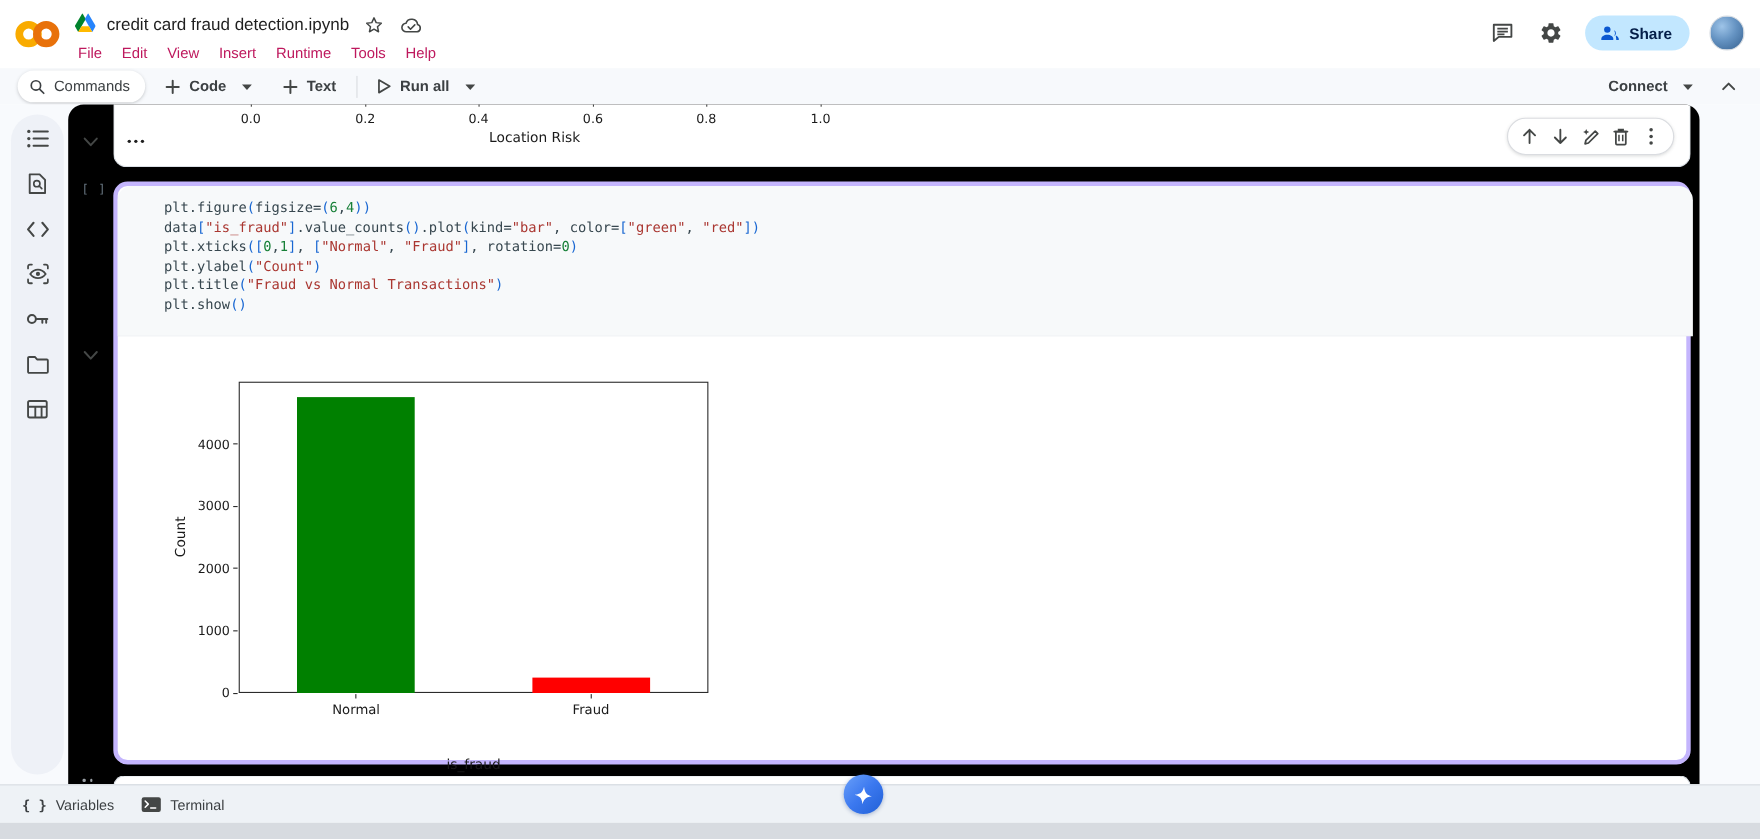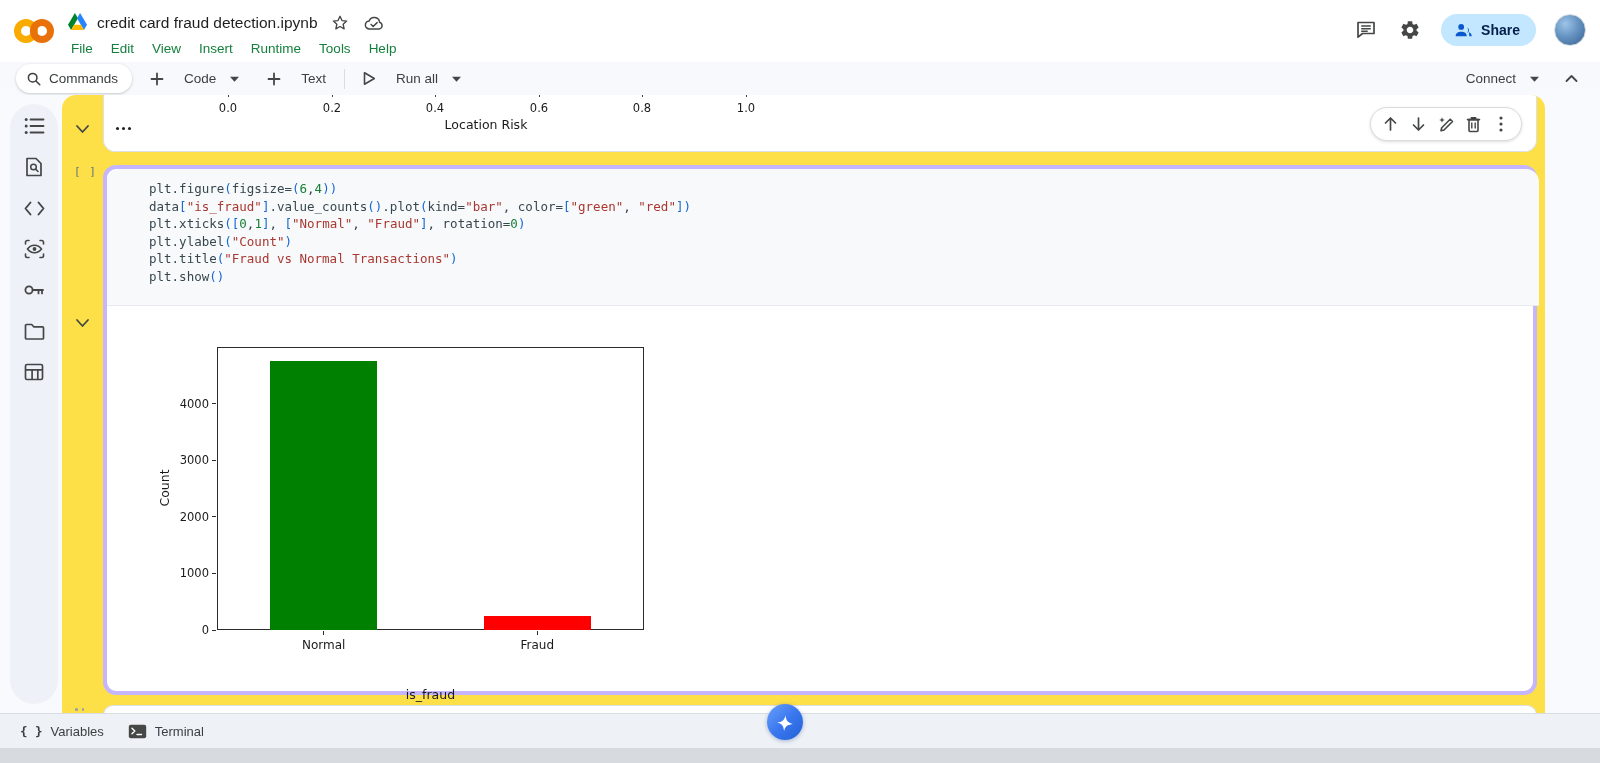--- a/index.html
+++ b/index.html
@@ -10,48 +10,48 @@
   
   .header { position:absolute; left:0; top:0; width:1600px; height:62px; background:#fff; }
   .logo { position:absolute; left:14px; top:17px; width:44px; height:28px; cursor:pointer; }
   .logo .ring { position:absolute; top:2px; width:24px; height:24px; border-radius:50%; }
   .logo .ring.l { left:0; border:7px solid #f9ab00; }
   .logo .ring.r { left:16px; border:7px solid #e8710a; }
   .title-row { position:absolute; left:68px; top:12px; height:22px; display:flex; align-items:center; gap:10px; }
   .nb-title { font-size:15.5px; color:#1f1f1f; white-space:nowrap; cursor:text; }
   .title-icon-btn { display:flex; align-items:center; justify-content:center; width:24px; height:24px; border-radius:50%; cursor:pointer; }
   .menubar { position:absolute; left:62px; top:38px; display:flex; }
-  .menu-item { font-size:13.5px; color:#15803d; padding:3px 9px; border-radius:4px; cursor:pointer; }
+  .menu-item { font-size:13.5px; color:#be185d; padding:3px 9px; border-radius:4px; cursor:pointer; }
   .header-right { position:absolute; right:14px; top:14px; display:flex; align-items:center; gap:18px; }
   .icon-btn { width:26px; height:26px; display:flex; align-items:center; justify-content:center; cursor:pointer; }
   .share-btn { display:flex; align-items:center; gap:8px; background:#c2e7ff; color:#041e49;
                border-radius:16px; height:32px; padding:0 16px 0 12px; font-size:14px; font-weight:bold; cursor:pointer; }
   .avatar { width:32px; height:32px; border-radius:50%; cursor:pointer;
             background: radial-gradient(circle at 35% 30%, #9ec4e8 0%, #6593c2 45%, #35608f 100%); border:1px solid #d7dce2; }
 
   
   .toolbar { position:absolute; left:0; top:62px; width:1600px; height:33px; background:#f7f9fc;
              display:flex; align-items:center; }
   .commands-pill { display:flex; align-items:center; gap:7px; background:#fff; border-radius:15px; height:29px;
                    padding:0 14px 0 10px; margin-left:16px; box-shadow:0 1px 3px rgba(60,64,67,.25); cursor:pointer; }
   .commands-pill span { font-size:13.5px; color:#3c4043; }
-  .tb-btn { display:flex; align-items:flex-end; gap:20px; font-size:13.5px; color:#3c4043; font-weight:400;
+  .tb-btn { display:flex; align-items:flex-end; gap:8px; font-size:13.5px; color:#3c4043; font-weight:700;
             padding:4px 8px; border-radius:4px; cursor:pointer; }
   .tb-caret { padding:4px 6px; cursor:pointer; display:flex; align-items:center; }
   .tb-divider { width:1px; height:20px; background:#dadce0; margin:0 10px; }
   .toolbar-spacer { flex:1; }
   .connect-area { display:flex; align-items:center; margin-right:16px; }
 
   
   .body-row { position:absolute; left:0; top:95px; width:1600px; height:618px; background:#f8fafd; }
   .rail-panel { position:absolute; left:10px; top:9px; width:48px; height:600px; background:#eef1f7; border-radius:24px; }
   .rail { position:absolute; left:10px; top:20px; width:48px; display:flex; flex-direction:column; align-items:center; gap:19px; }
   .rail-btn { width:34px; height:22px; display:flex; align-items:center; justify-content:center; cursor:pointer; }
 
-  .content { position:absolute; left:62px; top:0; width:1483px; height:618px; background:#fde047; border-radius:14px 14px 0 0; overflow:hidden; }
+  .content { position:absolute; left:62px; top:0; width:1483px; height:618px; background:#000000; border-radius:14px 14px 0 0; overflow:hidden; }
 
   
   .prev-cell { position:absolute; left:41px; top:-1px; width:1434px; height:58px; background:#fff;
                border:1px solid #dbe0e6; border-top:none; border-radius:0 0 12px 12px; overflow:hidden; }
   .mini-tick { position:absolute; top:7px; transform:translateX(-50%); font-family:"DejaVu Sans", sans-serif;
                font-size:11.5px; color:#1a1a1a; }
   .mini-tickmark { position:absolute; top:0; width:1px; height:3px; background:#444; }
   .mini-xlabel { position:absolute; top:23px; transform:translateX(-50%); font-family:"DejaVu Sans", sans-serif;
                  font-size:12.5px; color:#1a1a1a; }
   .more-dots { position:absolute; left:12px; top:33px; display:flex; gap:3px; cursor:pointer; }

